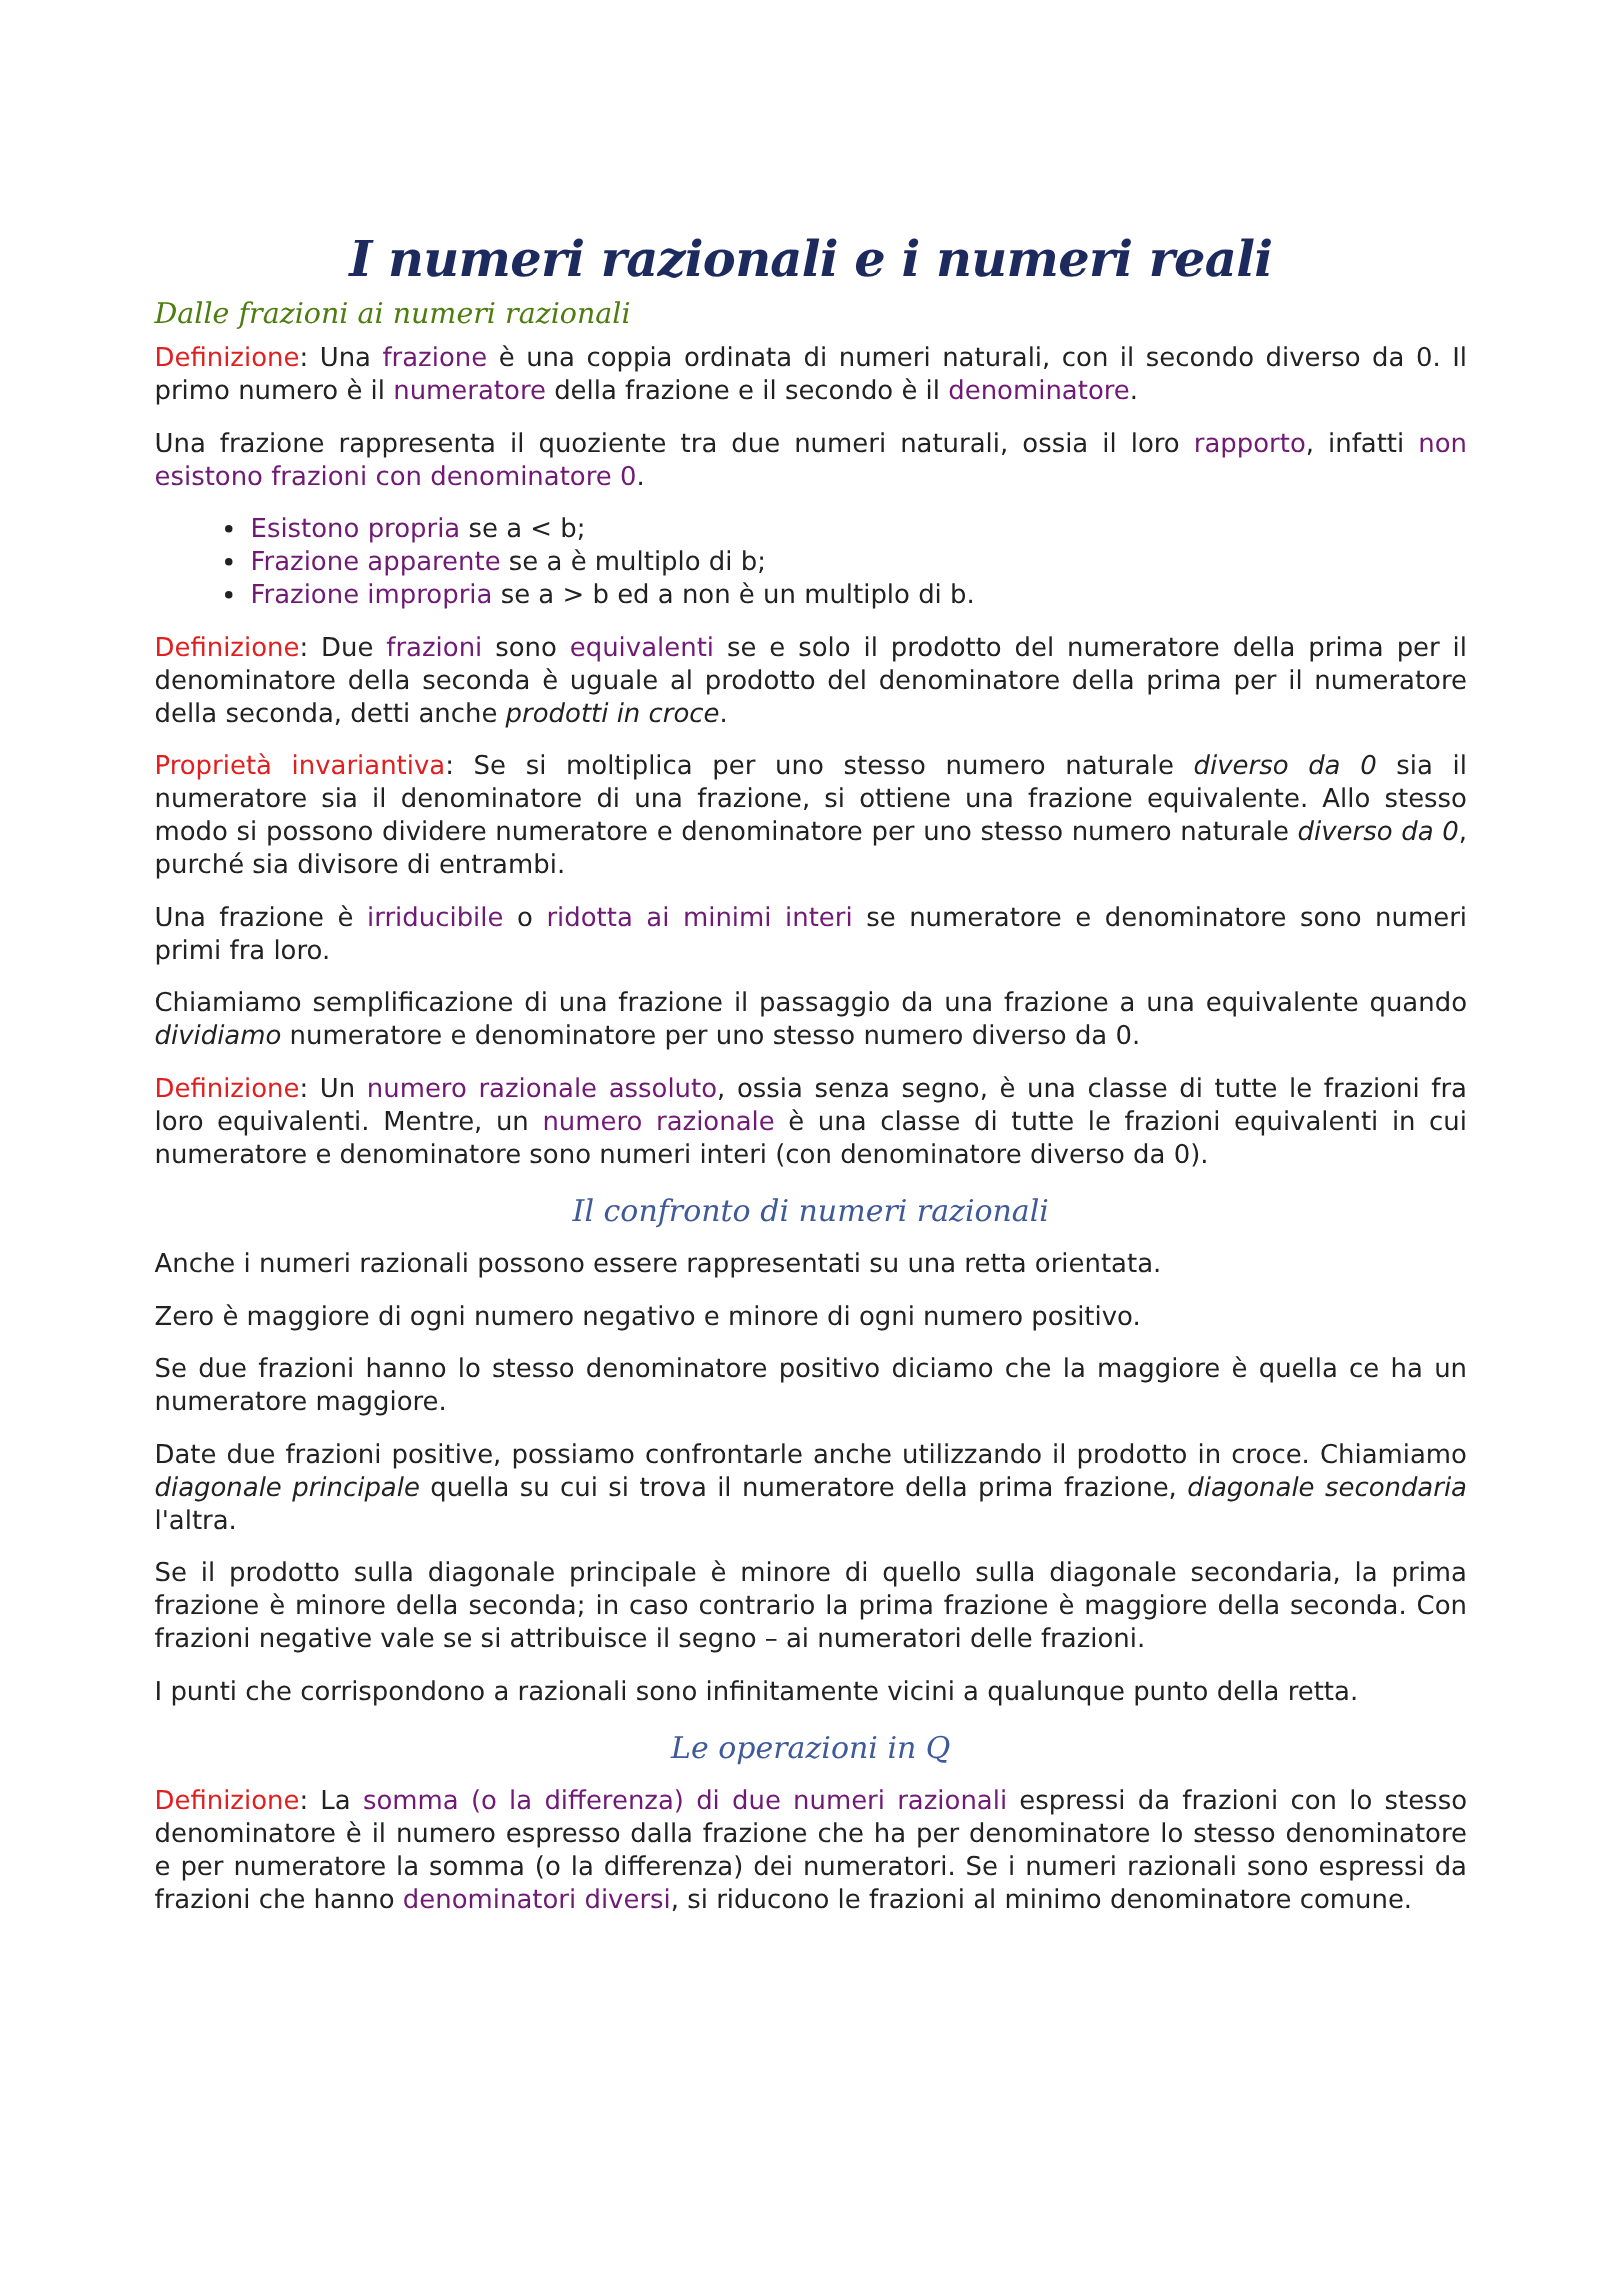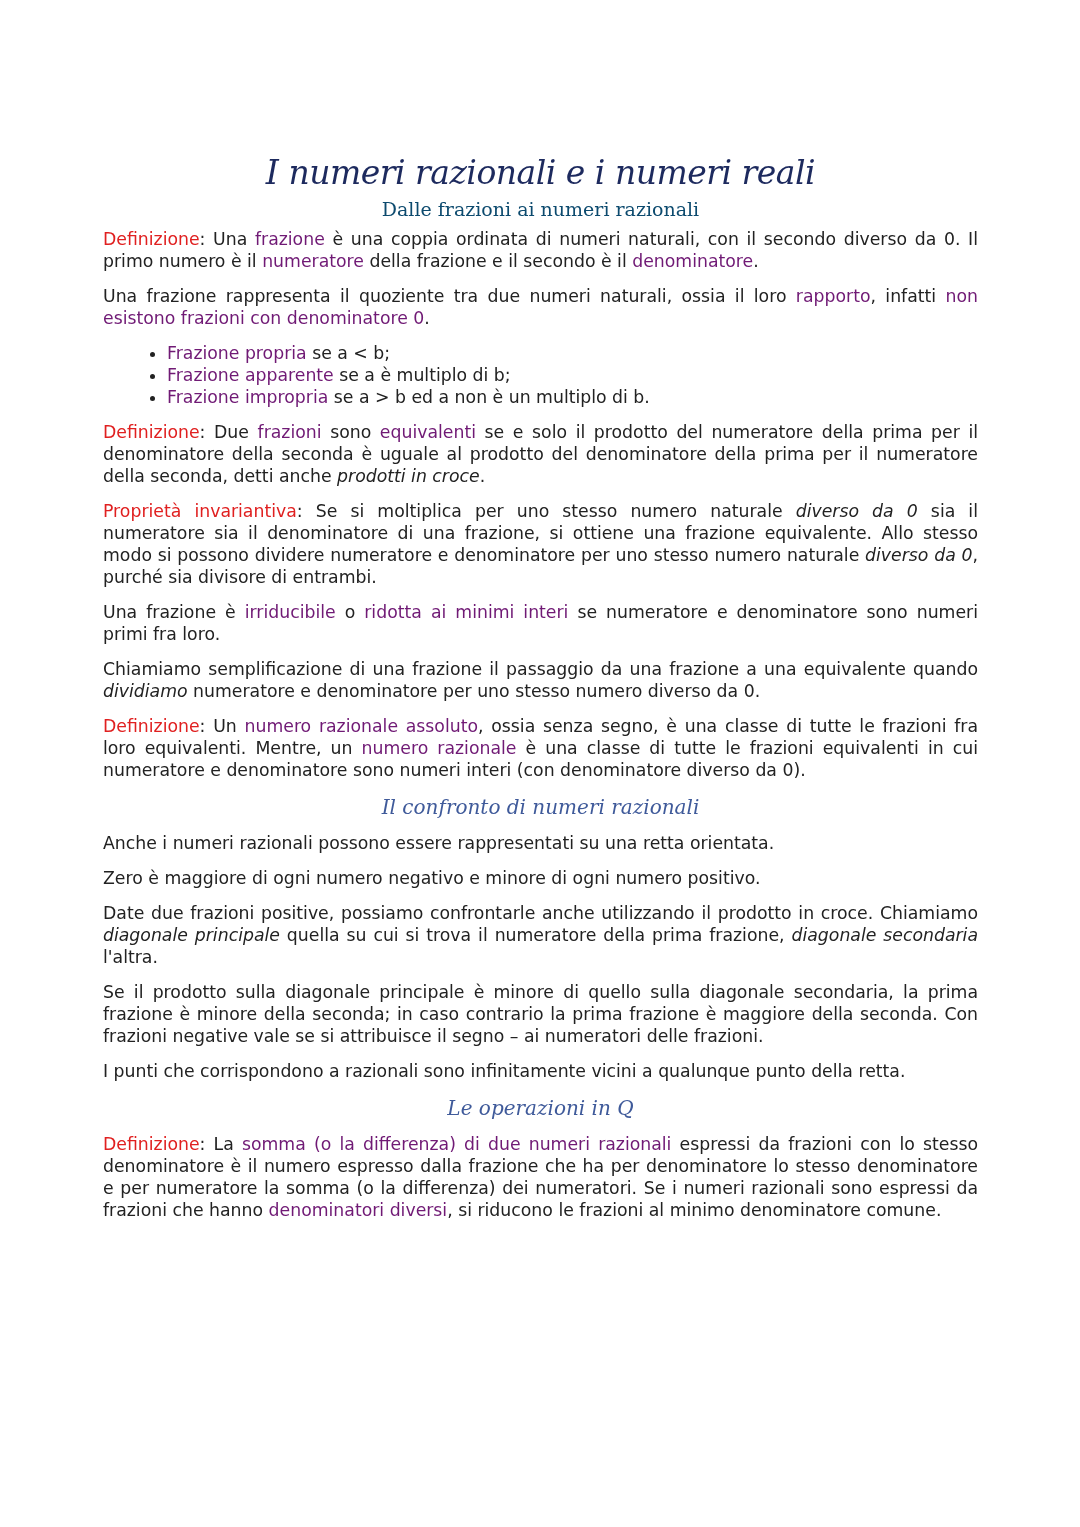--- a/index.html
+++ b/index.html
@@ -1,22 +1,22 @@
 <!DOCTYPE html>
 <html><head>
 <meta charset="utf-8">
 <style>
   html, body { margin: 0; padding: 0; background: #ffffff; }
   body { width: 1080px; height: 1527px; position: relative; overflow: hidden; }
   .page { position: absolute; left: 103px; top: 150px; width: 875px; color: #222222;
           font-family: "DejaVu Sans", sans-serif; font-size: 17.3px; line-height: 22px; }
-  .title { text-align: center; font-family: "DejaVu Serif", serif; font-weight: normal; font-style: italic;
+  .title { text-align: center; font-family: "DejaVu Serif", serif; font-weight: bold; font-style: italic;
            color: #1d2a5e; font-size: 33px; line-height: 46px; margin: 0 0 0 0; letter-spacing: -0.5px; }
-  .subtitle { text-align: center; font-family: "DejaVu Serif", serif; 
-              color: #0c4a6e; font-size: 19px; line-height: 26px; margin: 0 0 6px 0; font-weight: normal; }
+  .subtitle { text-align: left; font-family: "DejaVu Serif", serif; font-style: italic;
+              color: #4d7c0f; font-size: 19px; line-height: 26px; margin: 0 0 6px 0; font-weight: normal; }
   p { margin: 0 0 13px 0; text-align: justify; }
   .red { color: #e02020; }
   .blue { color: #701a75; }
   em { font-style: italic; }
   ul { margin: 0 0 13px 0; padding-left: 64px; }
   ul li { margin: 0; list-style: disc; }
   .section { text-align: center; font-family: "DejaVu Serif", serif; font-style: italic; color: #3f5a9a;
              font-size: 20px; line-height: 26px; margin: 4px 0 12px 0; font-weight: normal; }
 </style>
 </head>
@@ -25,39 +25,40 @@
 <div class="page">
   <h1 class="title">I numeri razionali e i numeri reali</h1>
   <h2 class="subtitle">Dalle frazioni ai numeri razionali</h2>
 
 
   <p><span class="red">Definizione</span><span>: Una </span><span class="blue">frazione</span><span> è una coppia ordinata di numeri naturali, con il secondo diverso da 0. Il primo numero è il </span><span class="blue">numeratore</span><span> della frazione e il secondo è il </span><span class="blue">denominatore</span><span>.</span></p>
 
   <p><span>Una frazione rappresenta il quoziente tra due numeri naturali, ossia il loro </span><span class="blue">rapporto</span><span>, infatti </span><span class="blue">non esistono frazioni con denominatore 0</span><span>.</span></p>
 
   <ul>
-    <li><span class="blue">Frazione propria</span><span> se a &lt; b;</span></li>
+    <li><span class="blue">Esistono propria</span><span> se a &lt; b;</span></li>
     <li><span class="blue">Frazione apparente</span><span> se a è multiplo di b;</span></li>
     <li><span class="blue">Frazione impropria</span><span> se a &gt; b ed a non è un multiplo di b.</span></li>
   </ul>
 
   <p><span class="red">Definizione</span><span>: Due </span><span class="blue">frazioni</span><span> sono </span><span class="blue">equivalenti</span><span> se e solo il prodotto del numeratore della prima per il denominatore della seconda è uguale al prodotto del denominatore della prima per il numeratore della seconda, detti anche </span><em>prodotti in croce</em><span>.</span></p>
 
   <p><span class="red">Proprietà invariantiva</span><span>: Se si moltiplica per uno stesso numero naturale </span><em>diverso da 0</em><span> sia il numeratore sia il denominatore di una frazione, si ottiene una frazione equivalente. Allo stesso modo si possono dividere numeratore e denominatore per uno stesso numero naturale </span><em>diverso da 0</em><span>, purché sia divisore di entrambi.</span></p>
 
   <p><span>Una frazione è </span><span class="blue">irriducibile</span><span> o </span><span class="blue">ridotta ai minimi interi</span><span> se numeratore e denominatore sono numeri primi fra loro.</span></p>
 
   <p><span>Chiamiamo semplificazione di una frazione il passaggio da una frazione a una equivalente quando </span><em>dividiamo</em><span> numeratore e denominatore per uno stesso numero diverso da 0.</span></p>
 
   <p><span class="red">Definizione</span><span>: Un </span><span class="blue">numero razionale assoluto</span><span>, ossia senza segno, è una classe di tutte le frazioni fra loro equivalenti. Mentre, un </span><span class="blue">numero razionale</span><span> è una classe di tutte le frazioni equivalenti in cui numeratore e denominatore sono numeri interi (con denominatore diverso da 0).</span></p>
 
   <h2 class="section">Il confronto di numeri razionali</h2>
 
   <p>Anche i numeri razionali possono essere rappresentati su una retta orientata.</p>
   <p>Zero è maggiore di ogni numero negativo e minore di ogni numero positivo.</p>
+  <p>Se due frazioni hanno lo stesso denominatore positivo diciamo che la maggiore è quella ce ha un numeratore maggiore.</p>
 
   <p><span>Date due frazioni positive, possiamo confrontarle anche utilizzando il prodotto in croce. Chiamiamo </span><em>diagonale principale</em><span> quella su cui si trova il numeratore della prima frazione, </span><em>diagonale secondaria</em><span> l'altra.</span></p>
 
   <p>Se il prodotto sulla diagonale principale è minore di quello sulla diagonale secondaria, la prima frazione è minore della seconda; in caso contrario la prima frazione è maggiore della seconda. Con frazioni negative vale se si attribuisce il segno – ai numeratori delle frazioni.</p>
   <p>I punti che corrispondono a razionali sono infinitamente vicini a qualunque punto della retta.</p>
 
   <h2 class="section">Le operazioni in Q</h2>
 
   <p><span class="red">Definizione</span><span>: La </span><span class="blue">somma (o la differenza) di due numeri razionali</span><span> espressi da frazioni con lo stesso denominatore è il numero espresso dalla frazione che ha per denominatore lo stesso denominatore e per numeratore la somma (o la differenza) dei numeratori. Se i numeri razionali sono espressi da frazioni che hanno </span><span class="blue">denominatori diversi</span><span>, si riducono le frazioni al minimo denominatore comune.</span></p>
 </div>

